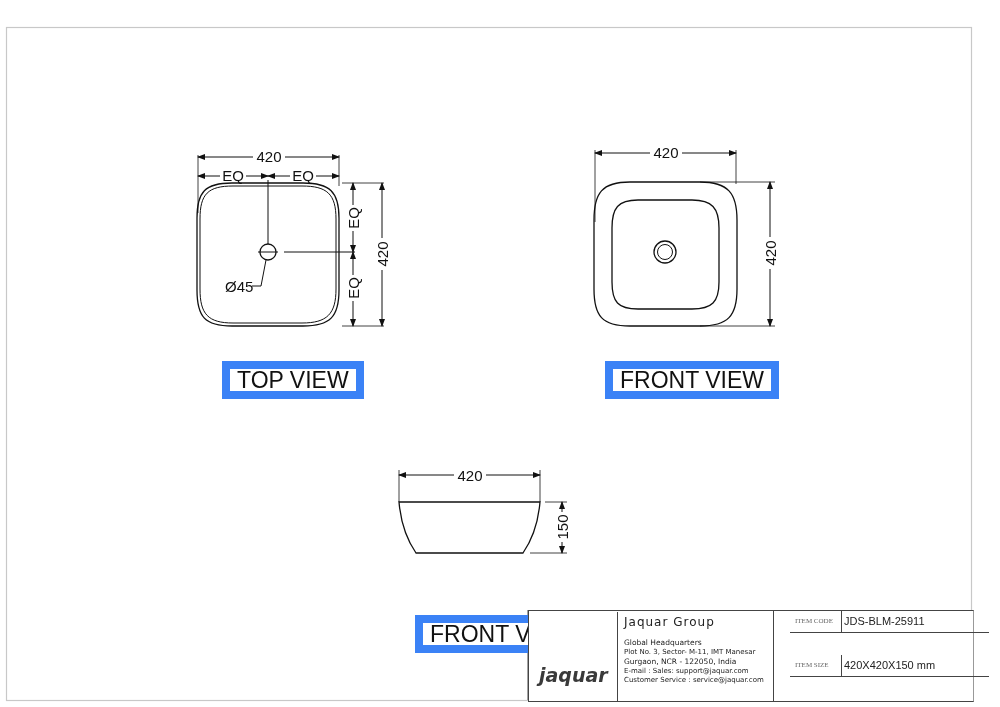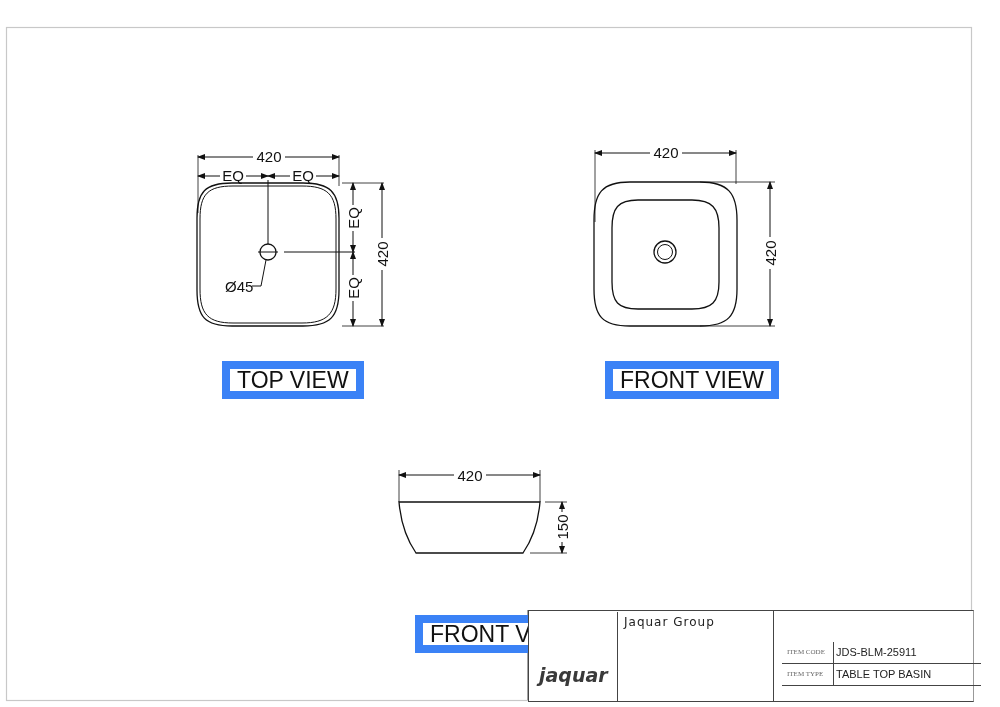--- a/index.html
+++ b/index.html
@@ -5,21 +5,21 @@
   html, body { margin:0; padding:0; background:#ffffff; }
   body { width:1000px; height:707px; position:relative; overflow:hidden; font-family:"Liberation Sans", sans-serif; }
   #sheet { position:absolute; left:0; top:0; }
   .view-label { position:absolute; border:8px solid #3b82f6; background:#fff; font-family:"Liberation Sans", sans-serif; font-size:23px; color:#111; padding:1px 7px; line-height:20px; white-space:nowrap; }
   .tb { position:absolute; left:528px; top:610px; width:444px; height:90px; border:1px solid #444; border-right:1px solid #999; background:#fff; }
   .tb-logo { position:absolute; left:0; top:1px; width:88px; height:90px; border-right:1px solid #444; }
   .tb-company { position:absolute; left:89px; top:0; width:155px; height:90px; border-right:1px solid #444; }
   .tb-fields { position:absolute; left:245px; top:0; width:199px; height:90px; }
   .company-name { position:absolute; left:6px; top:4px; font-family:"DejaVu Sans", sans-serif; font-size:12px; letter-spacing:1px; color:#222; }
   .company-lines { position:absolute; left:6px; top:27px; font-family:"DejaVu Sans", sans-serif; font-size:7px; line-height:9.5px; color:#222; white-space:nowrap; }
-  .field-row { position:absolute; left:8px; width:199px; border-bottom:1px solid #444; height:21px;margin-top:31px; }
+  .field-row { position:absolute; left:16px; width:199px; border-bottom:1px solid #444; height:21px; }
   .field-key { position:absolute; left:0; top:0; width:52px; height:21px; border-right:1px solid #444; font-family:"Liberation Serif", serif; font-size:7px; color:#666; line-height:21px; padding-left:5px; box-sizing:border-box; }
   .field-val { position:absolute; left:54px; top:0; font-family:"Liberation Sans", sans-serif; font-size:11px; color:#222; line-height:21px; }
   .note { position:absolute; left:5px; top:67px; font-family:"Liberation Sans", sans-serif; font-size:7.5px; color:#222; white-space:nowrap; line-height:20px; }
   .logo-word { position:absolute; left:10px; top:52px; font-family:"DejaVu Sans", sans-serif; font-style:italic; font-weight:bold; font-size:19px; color:#3a3a3a; letter-spacing:0px; }
 </style>
 </head>
 <body>
 
 <svg id="sheet" width="1000" height="707" viewBox="0 0 1000 707" xmlns="http://www.w3.org/2000/svg">
   <defs>
@@ -121,24 +121,31 @@
 <div class="view-label" style="left:222px; top:361px;">TOP VIEW</div>
 <div class="view-label" style="left:605px; top:361px;">FRONT VIEW</div>
 <div class="view-label" style="left:415px; top:615px;">FRONT VIEW</div>
 
 <div class="tb">
   <div class="tb-logo">
     <div class="logo-word">jaquar</div>
   </div>
   <div class="tb-company">
     <div class="company-name">Jaquar Group</div>
+    <div class="company-lines">
+      <div style="font-size:7.5px;">Global Headquarters</div>
+      <div>Plot No. 3, Sector- M-11, IMT Manesar</div>
+      <div style="font-size:7.5px;">Gurgaon, NCR - 122050, India</div>
+      <div>E-mail : Sales: support@jaquar.com</div>
+      <div>Customer Service : service@jaquar.com</div>
+    </div>
   </div>
   <div class="tb-fields">
     <div class="field-row" style="top:0;">
       <div class="field-key">ITEM CODE</div>
       <div class="field-val">JDS-BLM-25911</div>
     </div>
-    <div class="field-row" style="top:22px;">
-      <div class="field-key">ITEM TYPE</div>
-      <div class="field-val">TABLE TOP BASIN</div>
+    <div class="field-row" style="top:44px;">
+      <div class="field-key">ITEM SIZE</div>
+      <div class="field-val">420X420X150 mm</div>
     </div>
   </div>
 </div>
 
 </body></html>

